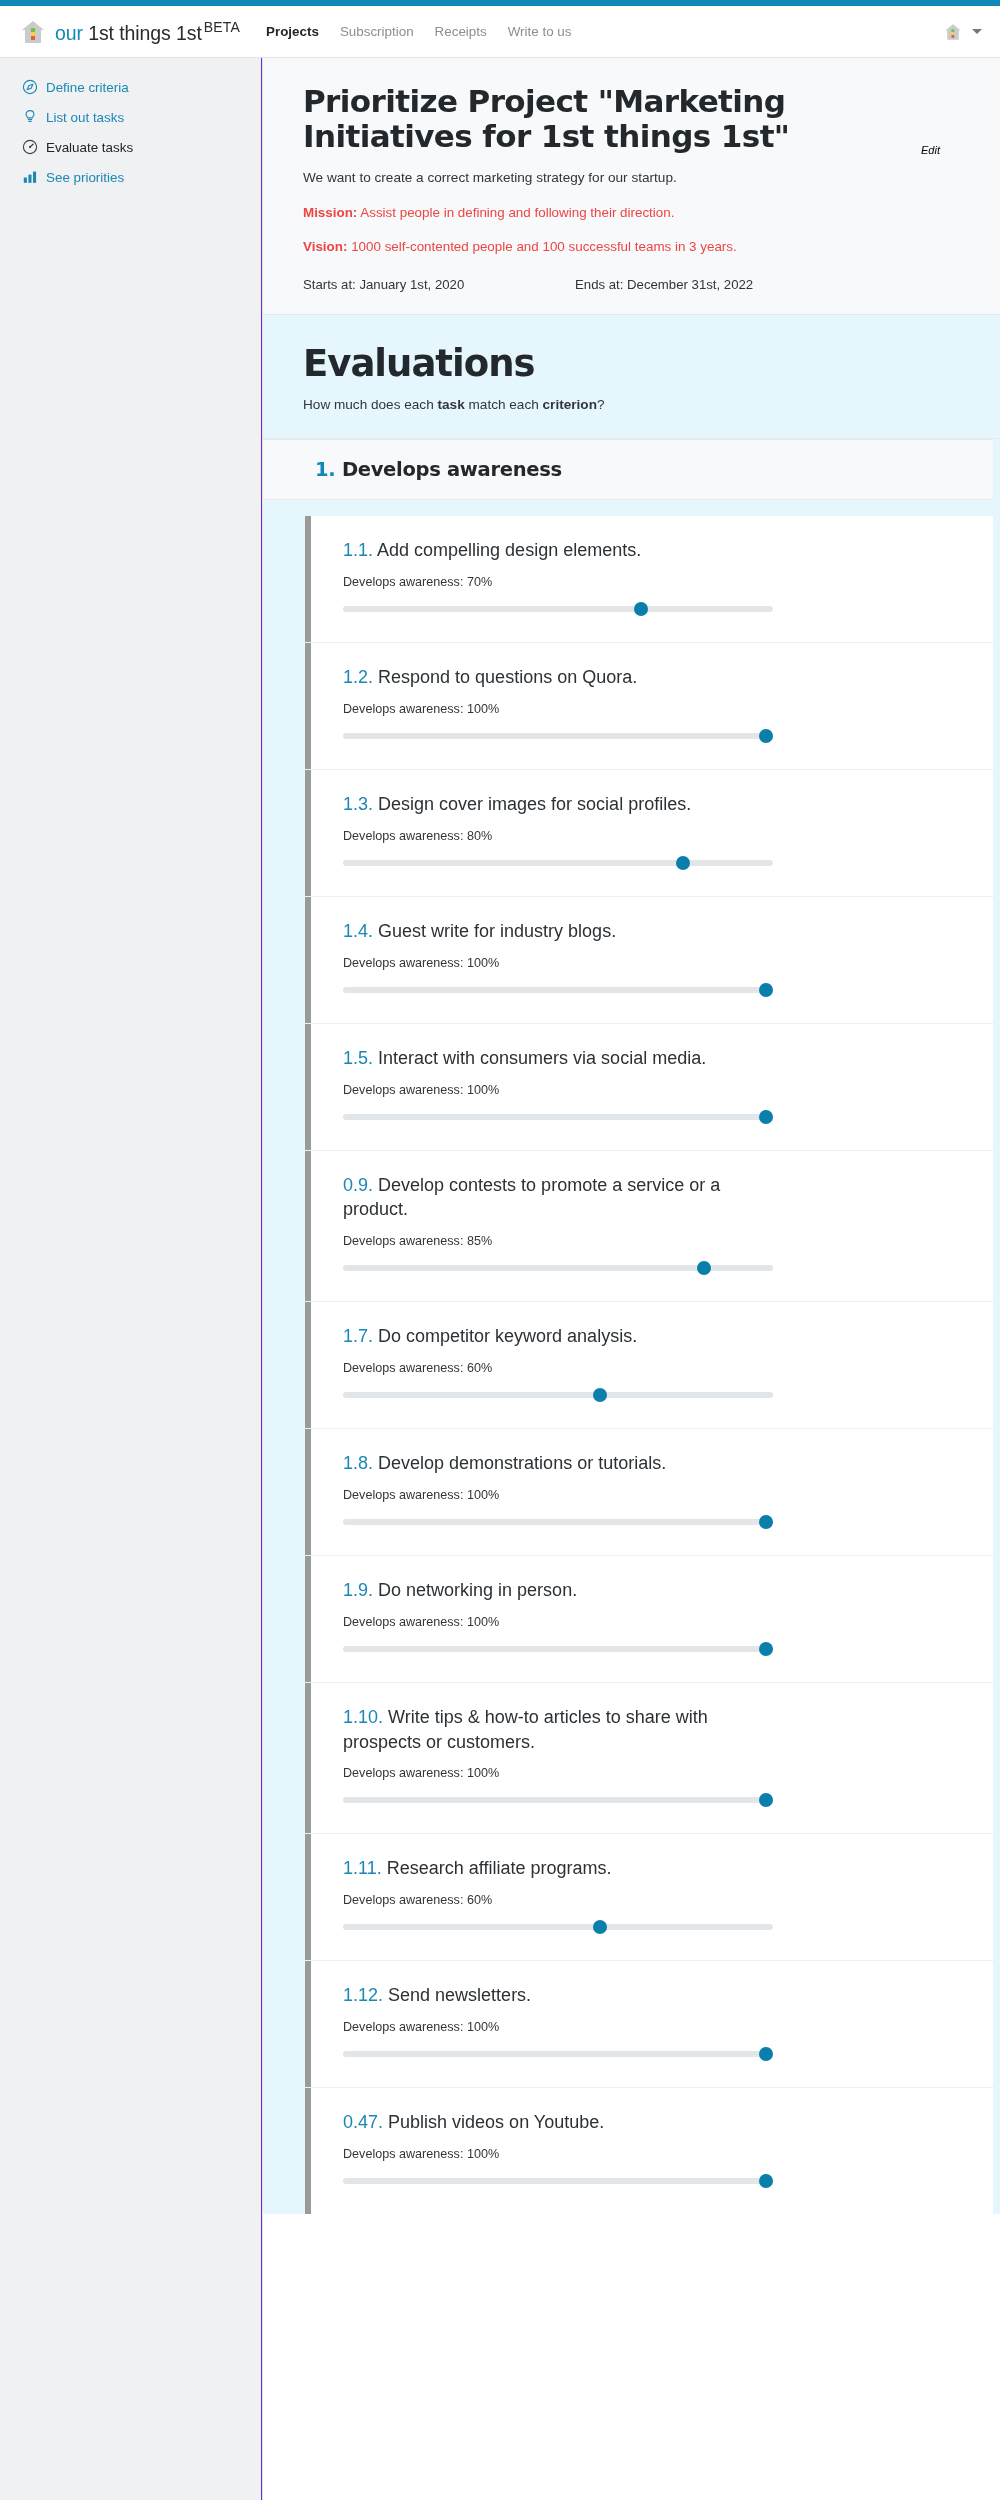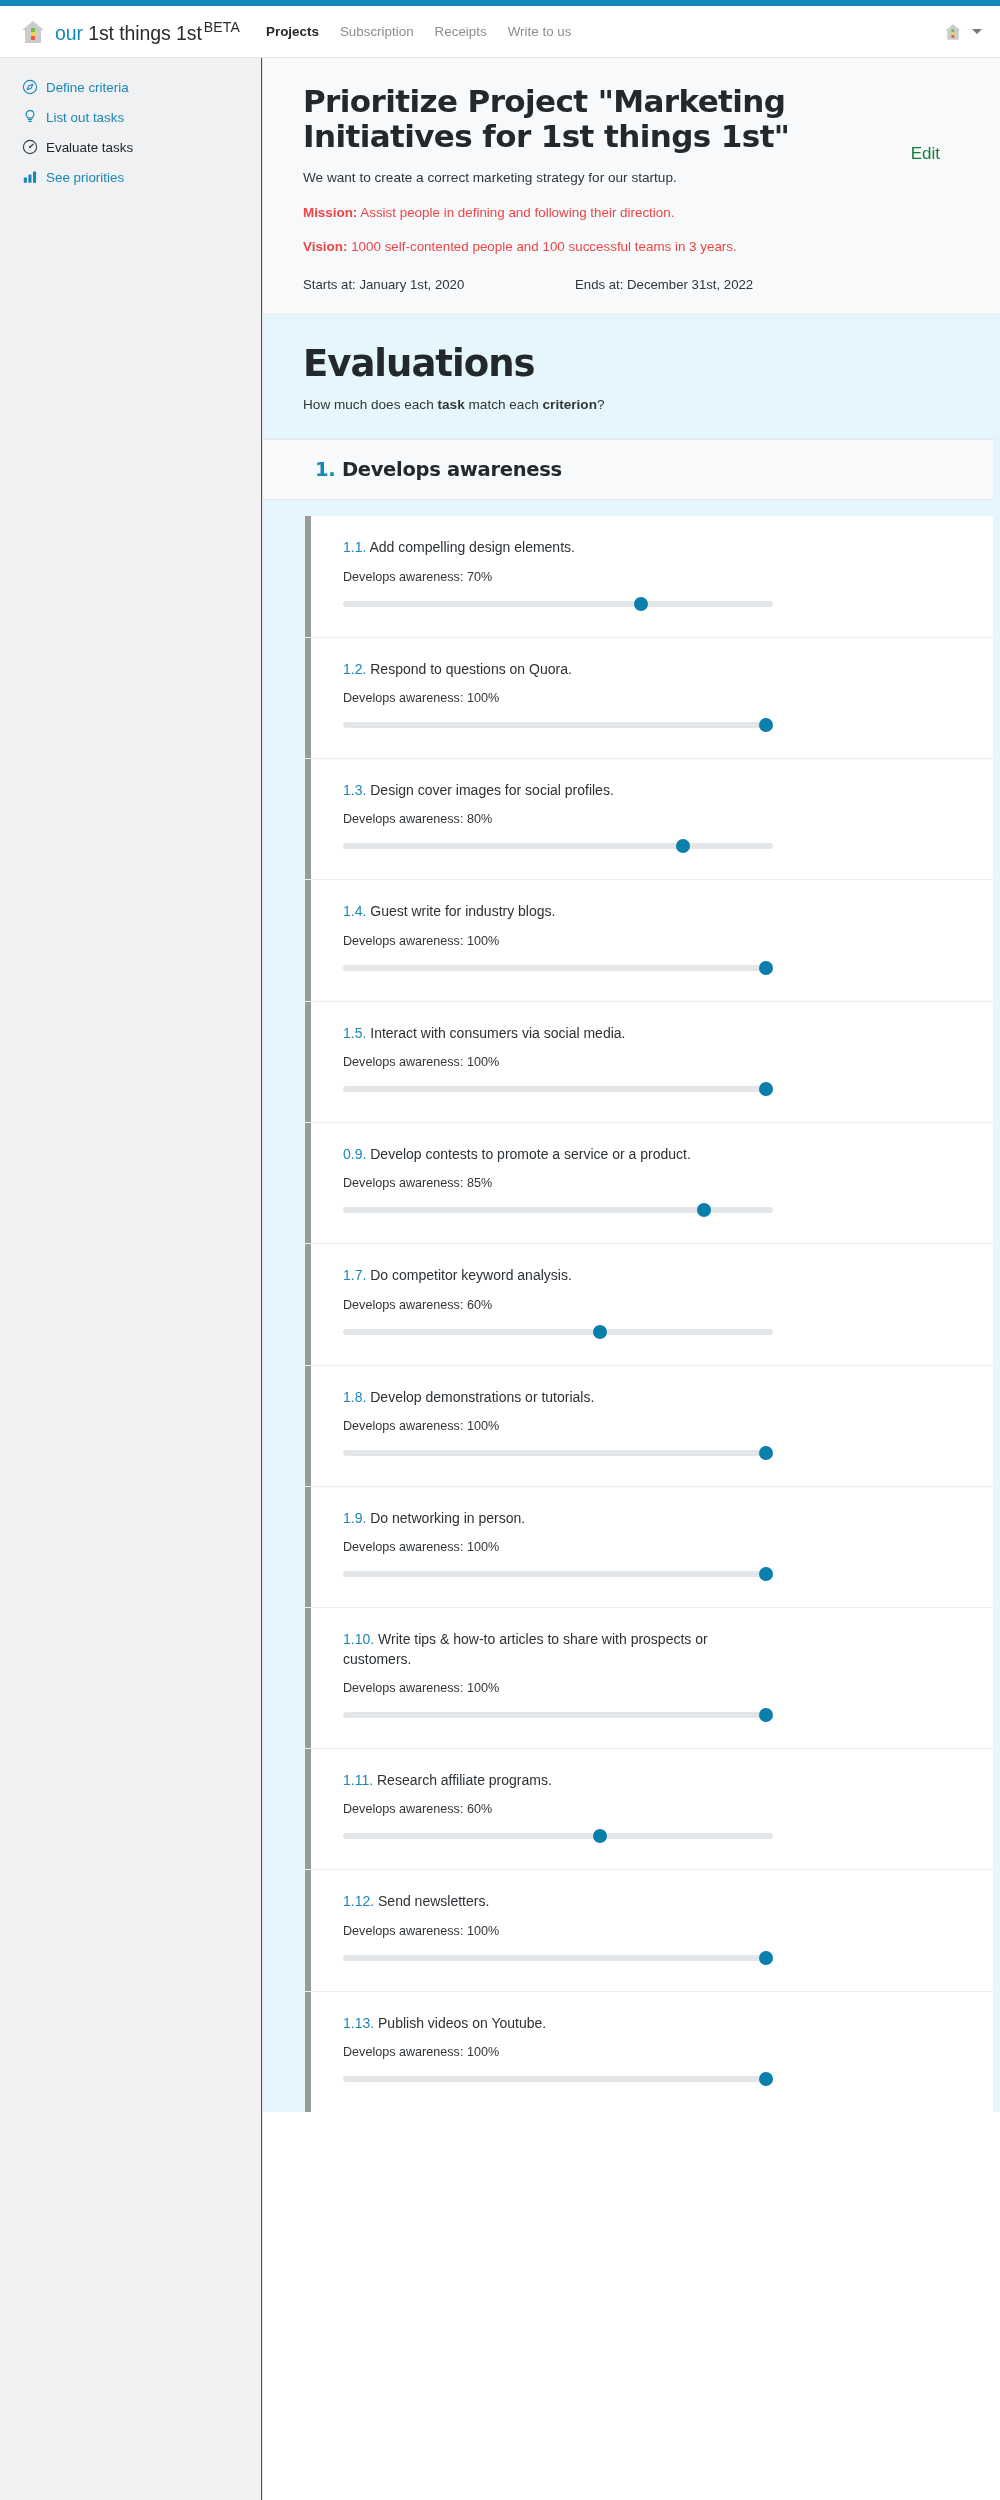--- a/index.html
+++ b/index.html
@@ -142,27 +142,28 @@
   .project-kv b { font-weight: bold; }
   .project-dates {
     display: flex;
     font-size: 13.2px;
     color: #31363a;
     margin-top: 20px;
   }
   .date-start { width: 272px; flex: 0 0 272px; }
   .edit-link {
     margin-left: auto;
-    font-size: 17px;
-    color: #15803d;
+    font-size: 11px;
+    color: #000000;
     text-decoration: none;
     padding-top: 60px;
     padding-right: 20px;
     white-space: nowrap;
     cursor: pointer;
+    font-style: italic;
   }
 
   
   .eval-wrap { background: #e5f6fc; }
   .eval-banner {
     padding: 30px 40px 26px 40px;
     background: #e5f6fc;
     border-bottom: 1px solid #dfeef4;
   }
   .eval-title {
@@ -213,21 +214,21 @@
   .task-handle {
     width: 6px;
     flex: 0 0 6px;
     background: #9a9a9a;
   }
   .task-body {
     flex: 1 1 auto;
     padding: 22px 40px 26px 32px;
   }
   .task-title {
-    font-size: 14px;
+    font-size: 18px;
     color: #2c3135;
     line-height: 1.38;
     margin-bottom: 12px;
     max-width: 430px;
   }
   .task-num { color: #1b87b5; }
   .task-score {
     font-size: 12.6px;
     color: #31363a;
     margin-bottom: 13px;
@@ -485,21 +486,21 @@
                 <div class="task-score">Develops awareness: 100%</div>
                 <div class="slider" role="slider" aria-valuenow="100">
                   <div class="slider-track"></div>
                   <div class="slider-thumb" style="left: 423px;"></div>
                 </div>
               </div>
             </div>
             <div class="task-card">
               <div class="task-handle"></div>
               <div class="task-body">
-                <div class="task-title"><span class="task-num">1.13.</span><span> Publish videos on Youtube.</span></div>
+                <div class="task-title"><span class="task-num">0.47.</span><span> Publish videos on Youtube.</span></div>
                 <div class="task-score">Develops awareness: 100%</div>
                 <div class="slider" role="slider" aria-valuenow="100">
                   <div class="slider-track"></div>
                   <div class="slider-thumb" style="left: 423px;"></div>
                 </div>
               </div>
             </div>
           </div>
       </div>
     </div>

